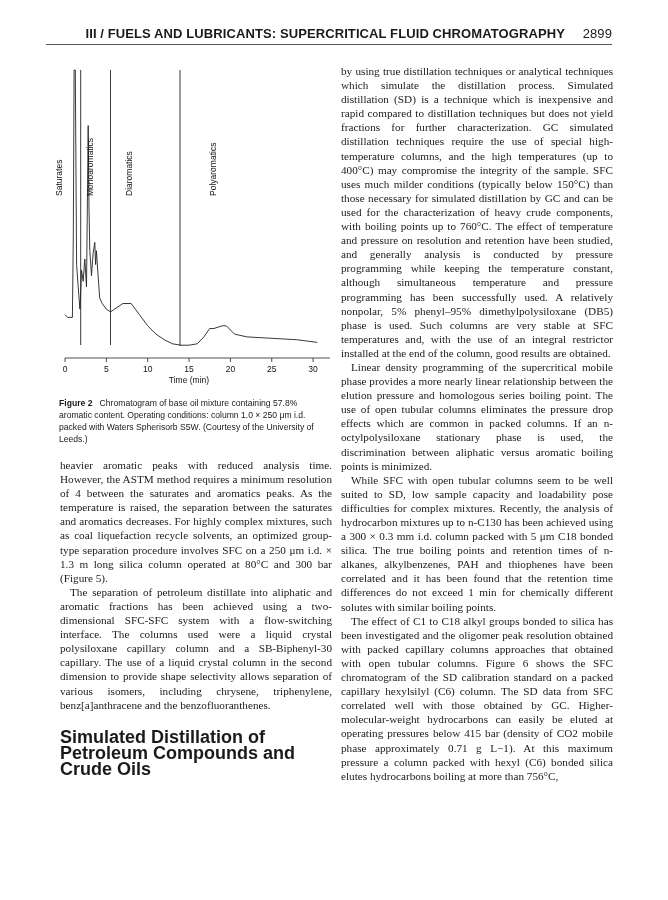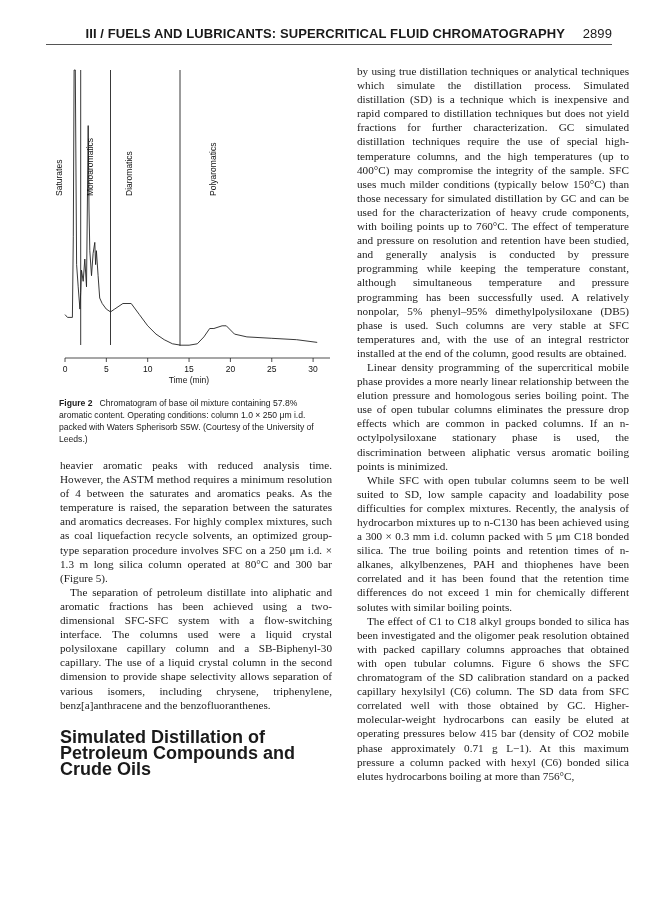--- a/index.html
+++ b/index.html
@@ -18,21 +18,21 @@
     font-family: "Liberation Sans", sans-serif; font-size: 8.6px; line-height: 12px;
   }
   .caption b { font-weight: bold; }
   .col {
     position: absolute; font-family: "Liberation Serif", serif; font-size: 11.2px;
     line-height: 14.1px; text-align: justify;
   }
   .col p { margin: 0; }
   .col p.indent { text-indent: 10px; }
   .left-col { left: 60px; top: 458px; width: 272px; }
-  .right-col { left: 357px; top: 64px; width: 272px; }
+  .right-col { left: 341px; top: 64px; width: 272px; }
   .section-heading {
     font-family: "Liberation Sans", sans-serif; font-weight: bold; font-size: 18px;
     line-height: 16px; margin: 17px 0 13px 0; text-align: left;
   }
   .axis-text { font-family: "Liberation Sans", sans-serif; font-size: 8.5px; fill: #111; }
   .label-text { font-family: "Liberation Sans", sans-serif; font-size: 8.5px; fill: #111; }
 </style>
 </head>
 <body>
 

